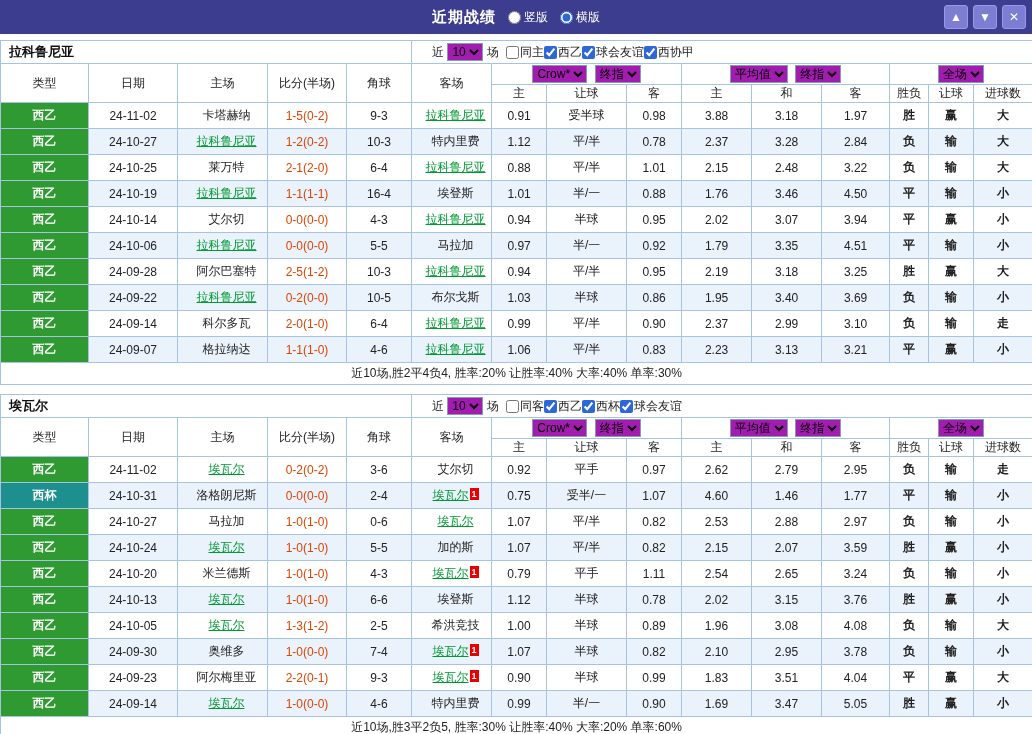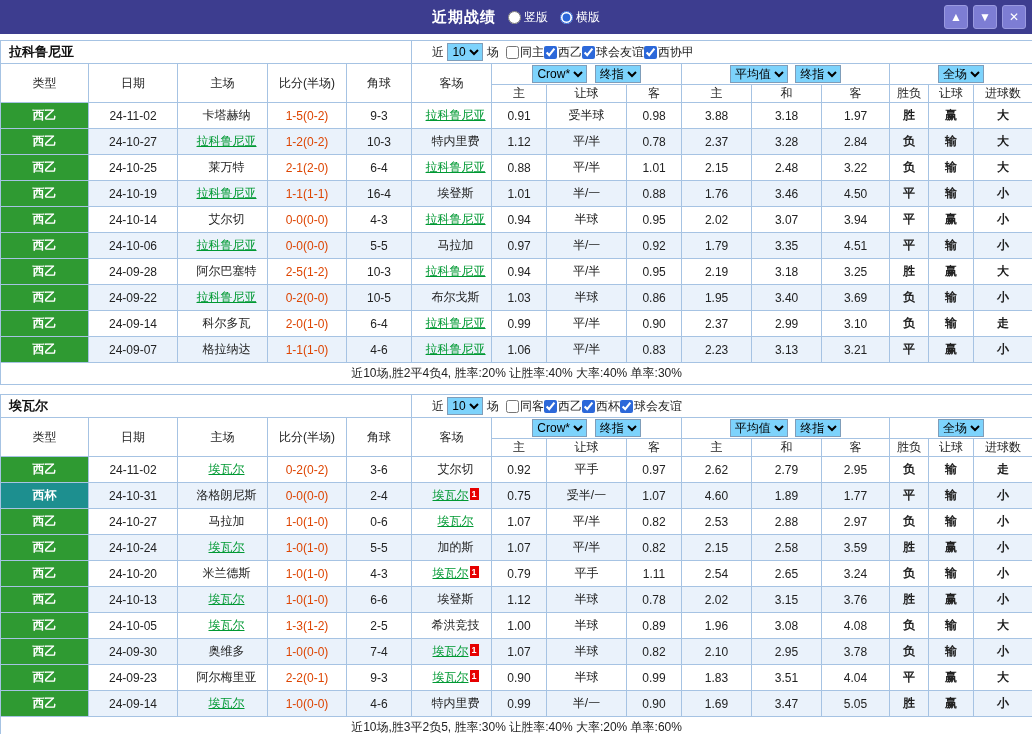--- a/index.html
+++ b/index.html
@@ -64,21 +64,21 @@
   .row-a td { height: 23px; background: #fff; }
   .row-b th, .row-b td { height: 21px; background: #fff; }
   .row-c th { height: 16px; background: #fff; }
   tbody td { height: 26px; }
   tbody tr:nth-child(even) { background: var(--row_alt_bg, #EAF2FB); }
 
   .team-cell { text-align: left !important; padding-left: 8px !important; }
   .team-title { font-weight: bold; font-size: 13px; color: #111; }
   .filter-cell { text-align: left !important; padding-left: 20px !important; }
   .filter-cell > span { vertical-align: middle; }
-  .sel { font-size: 12px; height: 18px; border: 1px solid #7f9db9; background: #7dd3fc; vertical-align: middle; }
+  .sel { font-size: 12px; height: 18px; border: 1px solid #7f9db9; background: #a21caf; vertical-align: middle; }
   .cbs { margin-left: 4px; }
   .cb { display: inline-flex; align-items: center; gap: 1px; cursor: pointer; vertical-align: middle; }
   .cb input { accent-color: var(--checkbox_accent, #2C68D9); width: 13px; height: 13px; margin: 0; }
   .sel-cell select { margin: 0 2px; }
 
   td.league { color: #fff; font-weight: bold; padding: 0; }
   .lg-green { background: var(--league_green, #2F9A32); }
   .lg-teal  { background: var(--league_teal, #1D8F8F); }
 
   .tname { color: #222; margin-left: 8px; }
@@ -494,21 +494,21 @@
           <td class="league lg-teal">西杯</td>
           <td class="date">24-10-31</td>
           <td class="team"><span class="tname">洛格朗尼斯</span></td>
           <td class="score">0-0(0-0)</td>
           <td class="corner">2-4</td>
           <td class="team"><span class="tname focus">埃瓦尔</span><span class="redcard">1</span></td>
           <td class="odds">0.75</td>
           <td class="odds">受半/一</td>
           <td class="odds">1.07</td>
           <td class="odds">4.60</td>
-          <td class="odds">1.89</td>
+          <td class="odds">1.46</td>
           <td class="odds">1.77</td>
           <td class="res t-teal">平</td>
           <td class="res t-blue">输</td>
           <td class="res t-blue">小</td>
         </tr>
         <tr>
           <td class="league lg-green">西乙</td>
           <td class="date">24-10-27</td>
           <td class="team"><span class="tname">马拉加</span></td>
           <td class="score">1-0(1-0)</td>
@@ -528,21 +528,21 @@
           <td class="league lg-green">西乙</td>
           <td class="date">24-10-24</td>
           <td class="team"><span class="tname focus">埃瓦尔</span></td>
           <td class="score">1-0(1-0)</td>
           <td class="corner">5-5</td>
           <td class="team"><span class="tname">加的斯</span></td>
           <td class="odds">1.07</td>
           <td class="odds">平/半</td>
           <td class="odds">0.82</td>
           <td class="odds">2.15</td>
-          <td class="odds">2.58</td>
+          <td class="odds">2.07</td>
           <td class="odds">3.59</td>
           <td class="res t-red">胜</td>
           <td class="res t-red">赢</td>
           <td class="res t-blue">小</td>
         </tr>
         <tr>
           <td class="league lg-green">西乙</td>
           <td class="date">24-10-20</td>
           <td class="team"><span class="tname">米兰德斯</span></td>
           <td class="score">1-0(1-0)</td>

